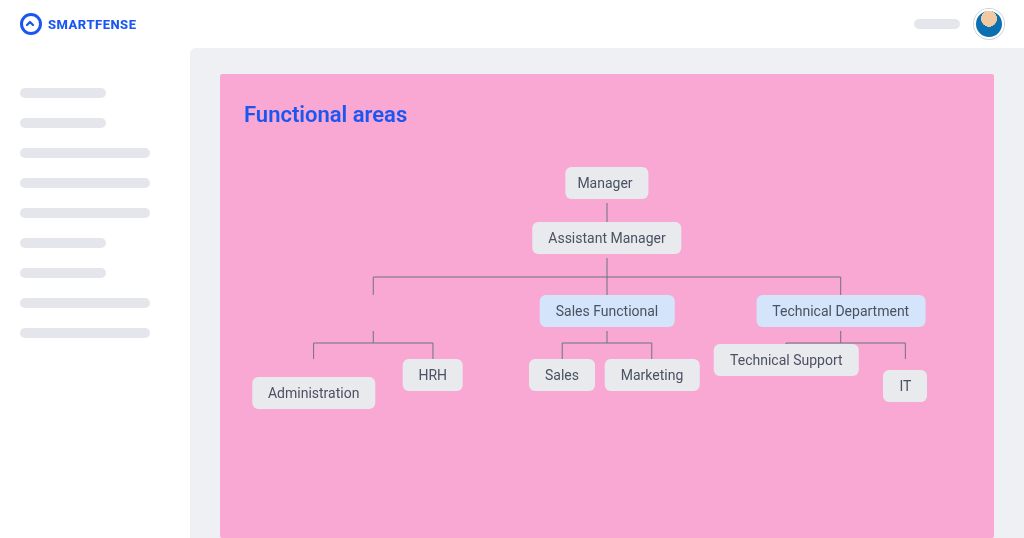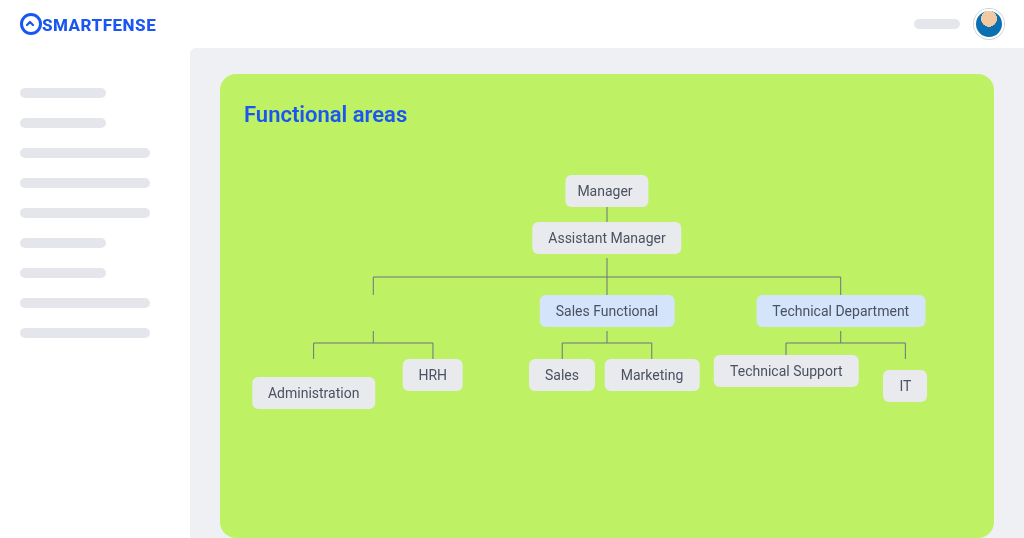--- a/index.html
+++ b/index.html
@@ -12,24 +12,25 @@
   }
   .topbar {
     height: 48px;
     display: flex;
     align-items: center;
     justify-content: space-between;
     padding: 0 20px;
   }
   .logo {
     display: flex;
-    align-items: flex-end;
+    align-items: center;
+    gap: 6px;
     color: #1a56f0;
     font-weight: 800;
-    font-size: 17px;
+    font-size: 13px;
     letter-spacing: 0.5px;
   }
   .logo-icon {
     width: 22px; height: 22px;
     border: 3px solid #1a56f0;
     border-radius: 50%;
     display: flex; align-items: center; justify-content: center;
   }
   .logo-icon svg { display: block; }
   .topbar-right { display: flex; align-items: center; gap: 14px; }
@@ -56,22 +57,22 @@
   .skel.w1 { width: 86px; }
   .skel.w2 { width: 130px; }
 
   .main {
     flex: 1;
     background: #eef0f3;
     border-radius: 6px 0 0 0;
     padding: 26px 30px 0 30px;
   }
   .card {
-    background: #bef264;
-    border-radius: 16px;
+    background: #f9a8d4;
+    border-radius: 2px;
     height: 100%;
     padding: 28px 24px 20px 24px;
     position: relative;
   }
   .card-title {
     color: #1a56f0;
     font-size: 22px;
     font-weight: 600;
   }
 
@@ -163,21 +164,21 @@
           <line x1="320" y1="176" x2="410" y2="176"></line>
           <line x1="320" y1="176" x2="320" y2="192"></line>
           <line x1="410" y1="176" x2="410" y2="192"></line>
 
           <line x1="600" y1="164" x2="600" y2="176"></line>
           <line x1="545" y1="176" x2="665" y2="176"></line>
           <line x1="545" y1="176" x2="545" y2="192"></line>
           <line x1="665" y1="176" x2="665" y2="192"></line>
         </svg>
 
-        <div class="node gray" style="left:50%; top:8px;padding-left:12px;">
+        <div class="node gray" style="left:50%; top:0;padding-left:12px;">
           <span>Manager</span>
         </div>
 
         <div class="node gray" style="left:50%; top:55px;">
           <span>Assistant Manager</span>
         </div>
 
         <div class="node blue" style="left:50%; top:128px;">
           <span>Sales Functional</span>
         </div>
@@ -192,21 +193,21 @@
           <span>HRH</span>
         </div>
 
         <div class="node gray" style="left:43.8%; top:192px;">
           <span>Sales</span>
         </div>
         <div class="node gray" style="left:56.2%; top:192px;">
           <span>Marketing</span>
         </div>
 
-        <div class="node gray" style="left:74.7%; top:188px;">
+        <div class="node gray" style="left:74.7%; top:177px;">
           <span>Technical Support</span>
         </div>
         <div class="node gray" style="left:91.1%; top:192px;margin-top:11px;">
           <span>IT</span>
         </div>
 
       </div>
     </div>
   </div>
 </div>

